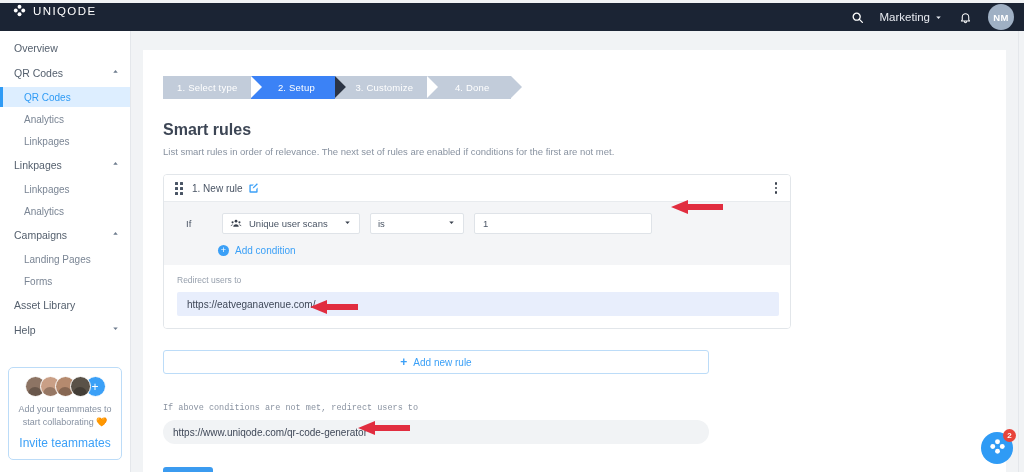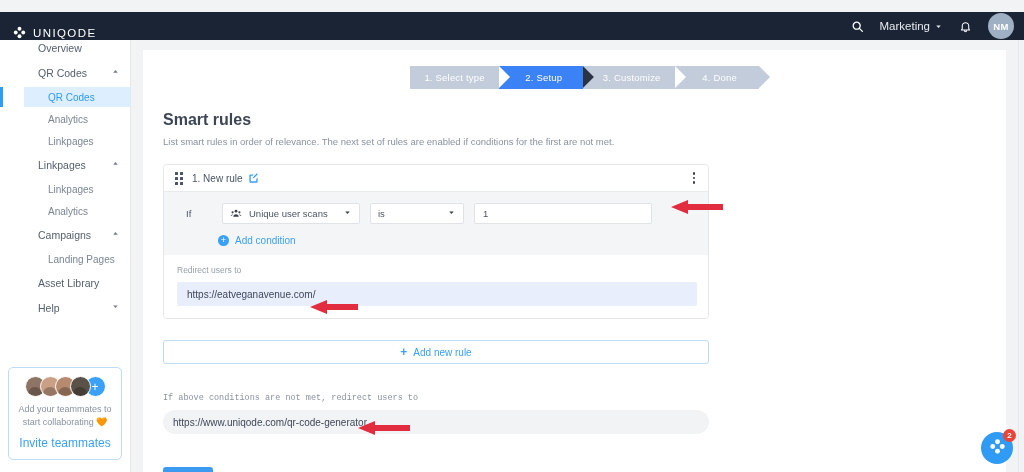--- a/index.html
+++ b/index.html
@@ -5,22 +5,22 @@
   * { box-sizing: border-box; margin: 0; padding: 0; }
   html, body {
     width: 1024px; height: 472px;
     font-family: "Liberation Sans", sans-serif;
     background: #f1f3f5;
     overflow: hidden;
   }
 
   
   .topbar {
-    position: absolute; top: 12px; left: 0; width: 1024px; height: 28px;
-    background: #1b2434; display: flex; align-items: flex-end;
+    position: absolute; top: 3px; left: 0; width: 1024px; height: 28px;
+    background: #1b2434; display: flex; align-items: flex-start;
     z-index: 40;
   }
   .brand { display: flex; align-items: center; gap: 6px; margin-left: 12px; }
   .brand-mark { width: 15px; height: 15px; }
   .brand-name {
     color: #ffffff; font-size: 11.5px; letter-spacing: 1.4px; font-weight: 400;
   }
   .topbar-right {
     margin-left: auto; display: flex; align-items: center; gap: 16px;
     padding-right: 16px; height: 28px;
@@ -34,21 +34,21 @@
     width: 26px; height: 26px; border-radius: 50%;
     background: #9fb0c4; color: #ffffff; font-size: 9.5px; font-weight: 700;
     display: flex; align-items: center; justify-content: center;
     margin-right: -6px; letter-spacing: .3px;
   }
 
   
   .sidebar {
     position: absolute; top: 28px; left: 0; width: 131px; height: 444px;
     background: #ffffff; border-right: 1px solid #e4e7eb;
-    padding-top: 6px; z-index: 30; padding-left: 24px;
+    padding-top: 6px; z-index: 30;
   }
   .nav-item {
     display: flex; align-items: center; height: 21px;
     padding: 0 10px 0 14px; font-size: 10.5px; color: #55606e;
     cursor: pointer; position: relative; margin-bottom: 1px;
   }
   .nav-item.top { margin-top: 3px; margin-bottom: 4px; }
   .nav-item .chev { margin-left: auto; color: #6d7b8d; font-size: 8px; line-height: 1; }
   .nav-sub {
     display: flex; align-items: center; height: 20px;
@@ -95,21 +95,21 @@
   .main {
     position: absolute; top: 28px; left: 131px; width: 893px; height: 444px;
     background: #f1f3f5; overflow: hidden;
   }
   .content-card {
     position: absolute; left: 12px; top: 22px; width: 863px; height: 430px;
     background: #ffffff;
   }
 
   
-  .stepper { display: flex; margin: 16px 0 0 20px; height: 23px; justify-content: center; }
+  .stepper { display: flex; margin: 26px 0 0 20px; height: 23px; }
   .step {
     position: relative; height: 23px; display: flex; align-items: center;
     justify-content: center; font-size: 9.5px; color: #ffffff;
     background: #c2ccda; padding: 0 14px 0 20px; min-width: 84px;
     cursor: pointer; letter-spacing: .2px;
   }
   .step:first-child { padding-left: 14px; }
   .step::after {
     content: ""; position: absolute; right: -11px; top: 0;
     border-top: 11.5px solid transparent; border-bottom: 11.5px solid transparent;
@@ -123,21 +123,21 @@
   .step:first-child::before { display: none; }
   .step.active { background: #3b82f6; color: #ffffff; z-index: 4; }
   .step.active::after { border-left-color: #2b3445; }
 
   
   .page-title { margin: 22px 0 0 20px; font-size: 16px; color: #3d4655; font-weight: 700; }
   .page-sub { margin: 7px 0 0 20px; font-size: 9.5px; color: #8892a0; }
 
   
   .rule-card {
-    margin: 17px 0 0 20px; width: 546px;
+    margin: 17px 0 0 20px; width: 628px;
     border: 1px solid #e2e6ea; border-radius: 4px; overflow: hidden;
     background: #fff;
   }
   .rule-head {
     height: 27px; display: flex; align-items: center; padding: 0 10px 0 11px;
     background: #ffffff; border-bottom: 1px solid #e8ebee;
   }
   .drag-handle {
     display: grid; grid-template-columns: 3px 3px; gap: 2px; cursor: grab; margin-right: 9px;
   }
@@ -305,20 +305,23 @@
   <div class="nav-item top">
     <span>Campaigns</span>
     <span class="chev">
       <svg width="9" height="9" viewBox="0 0 24 24" fill="#6d7b8d">
           <path d="M6 15l6-7 6 7z"></path>
         </svg>
     </span>
   </div>
   <div class="nav-sub">
     <span>Landing Pages</span>
+  </div>
+  <div class="nav-sub">
+    <span>Forms</span>
   </div>
 
   <div class="nav-item top">
     <span>Asset Library</span>
   </div>
 
   <div class="nav-item top">
     <span>Help</span>
     <span class="chev">
       <svg width="9" height="9" viewBox="0 0 24 24" fill="#6d7b8d">

